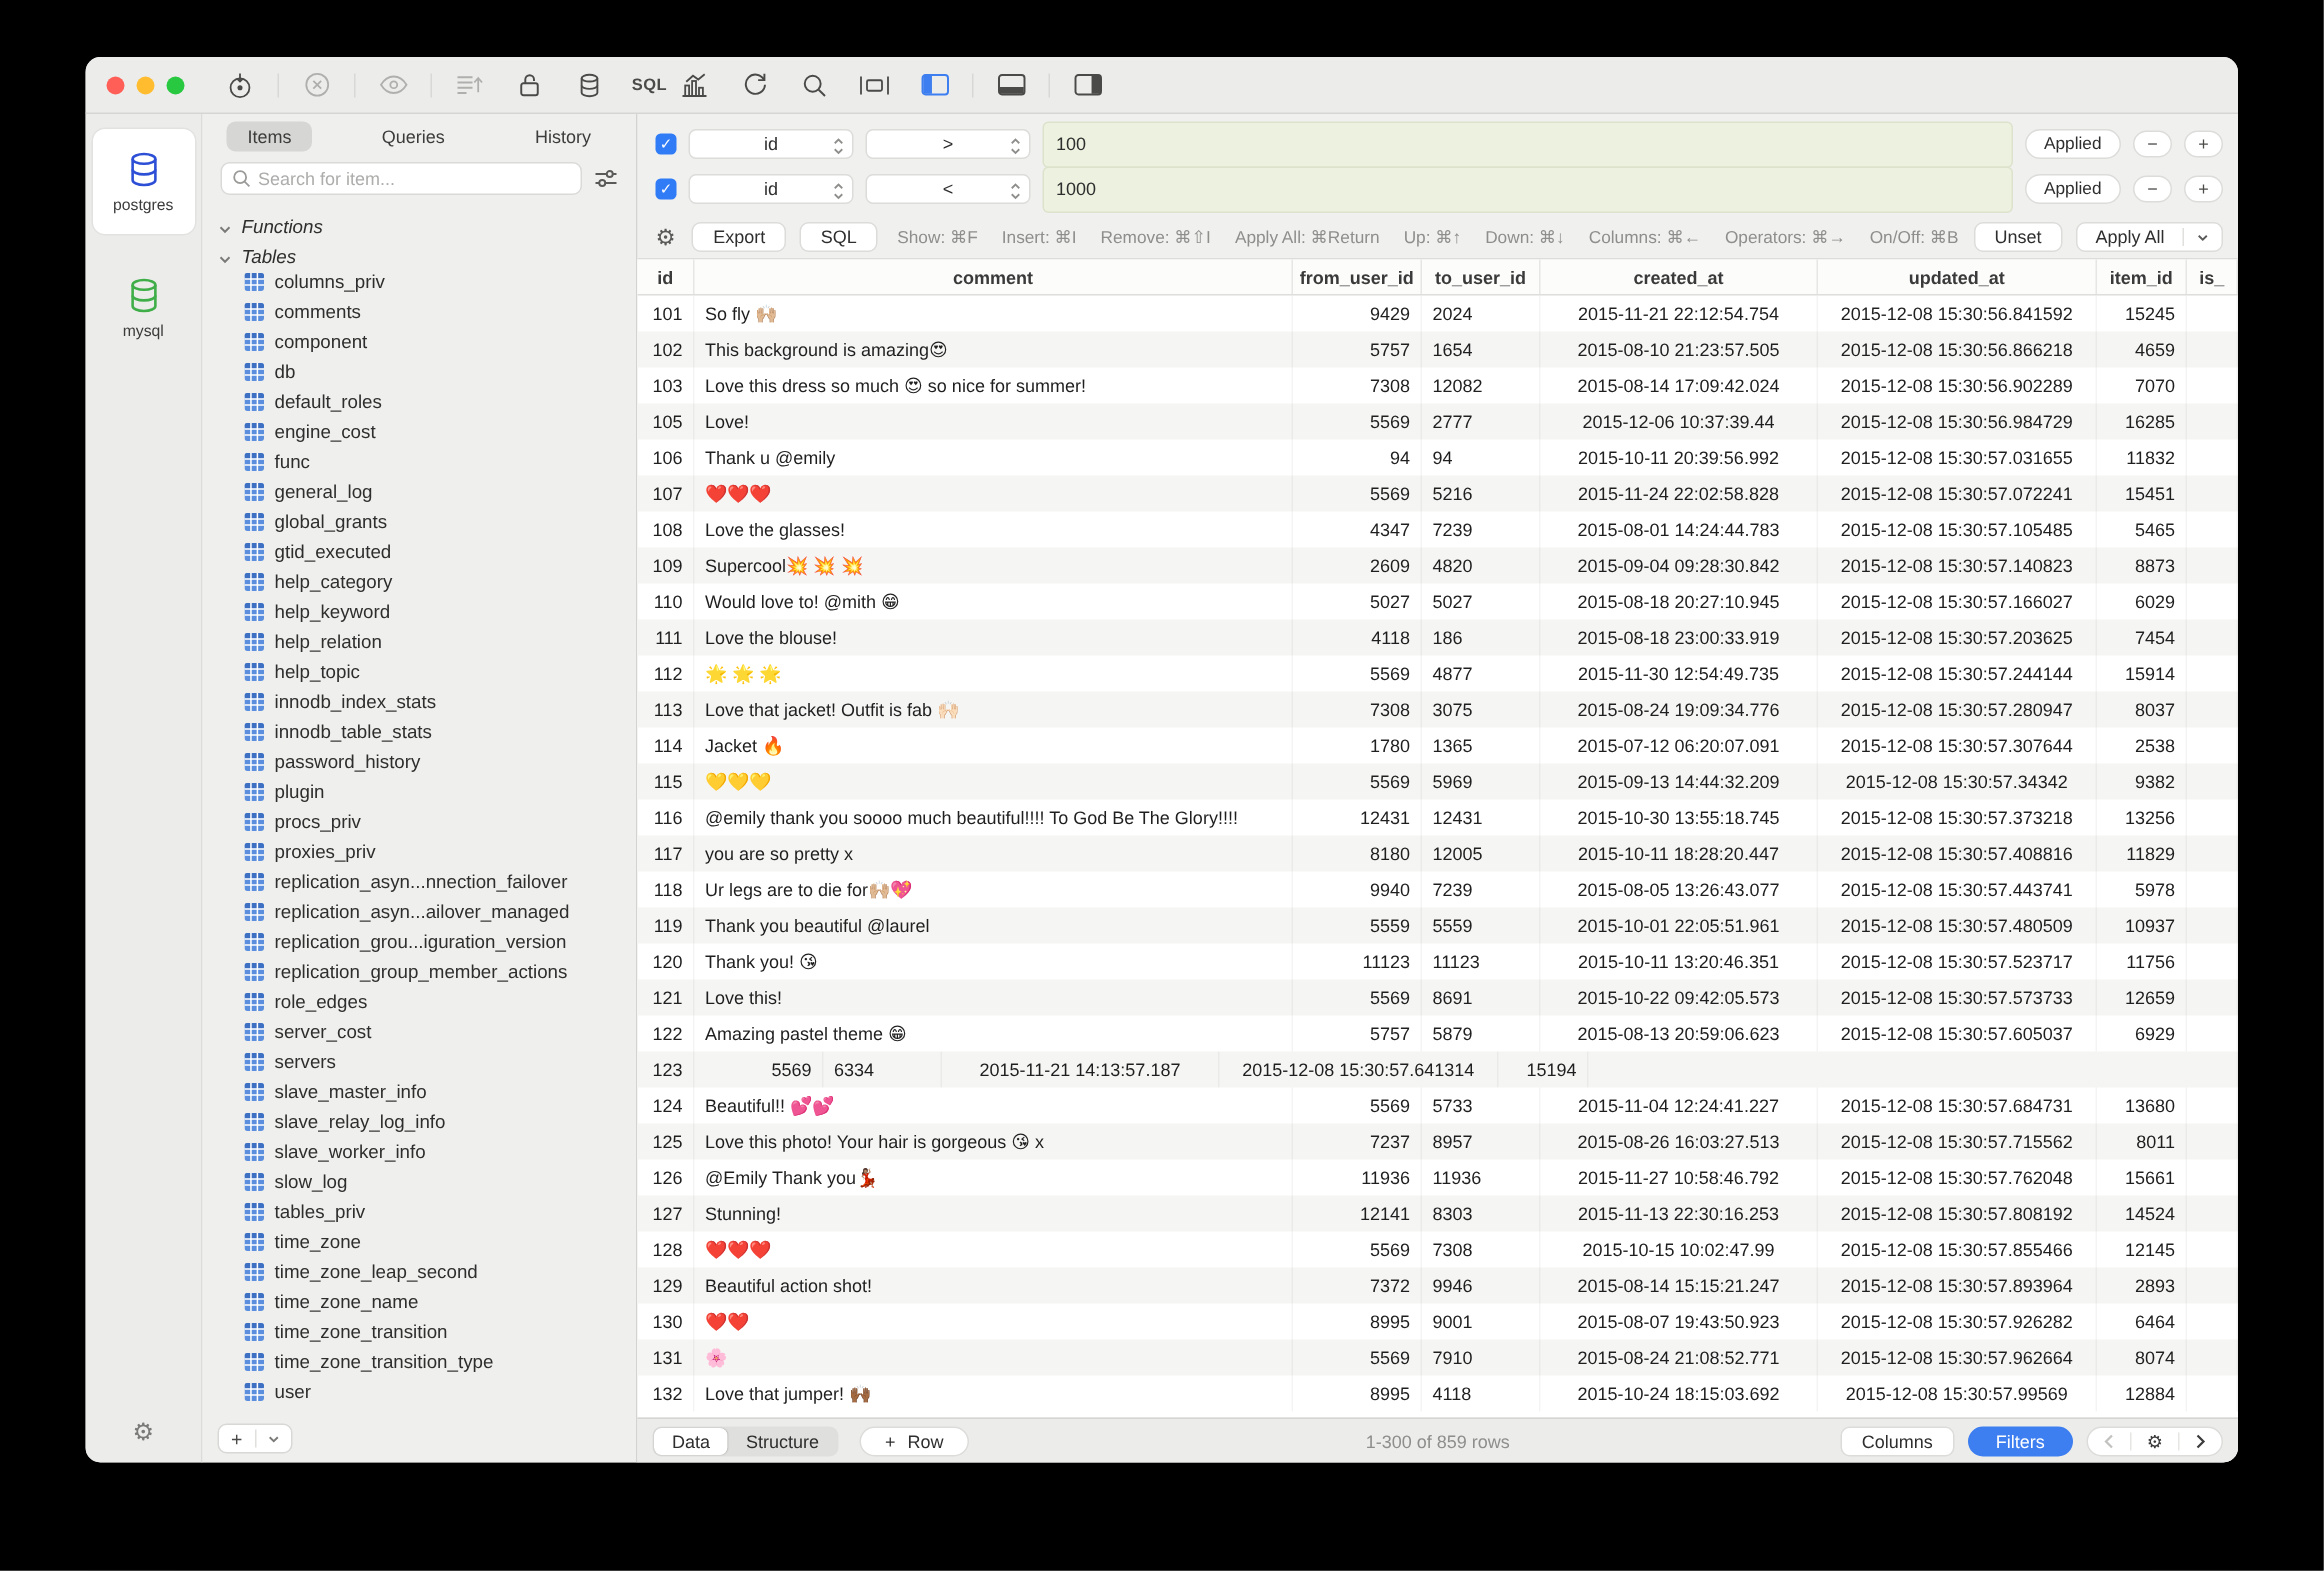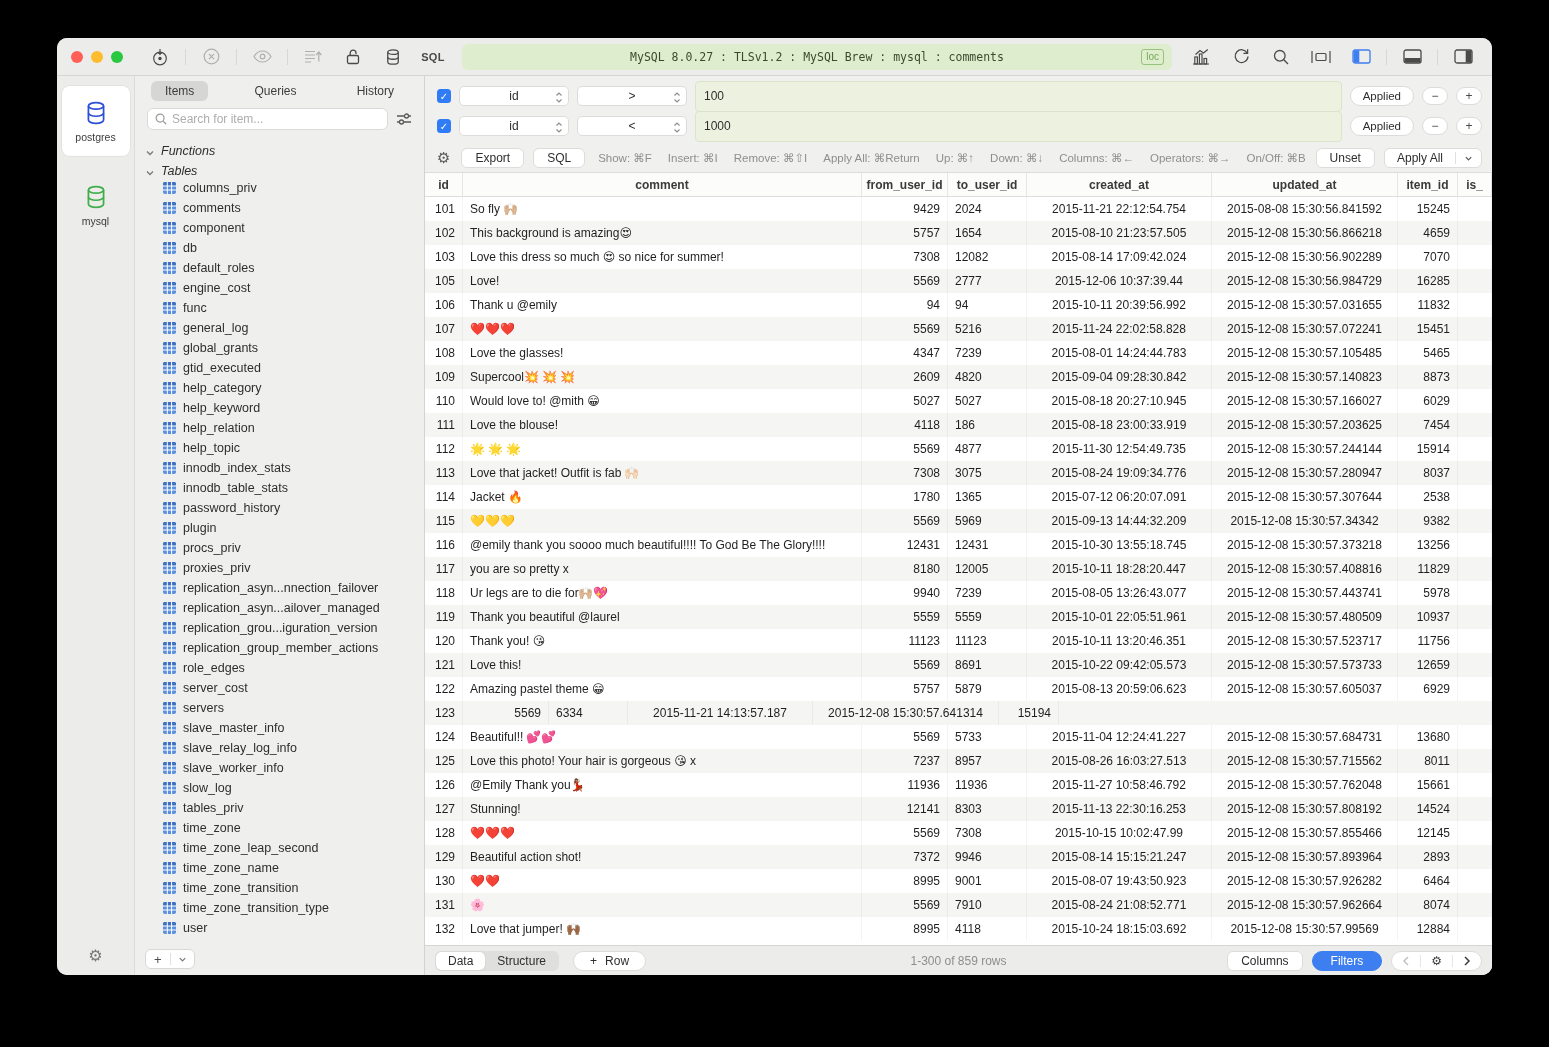--- a/index.html
+++ b/index.html
@@ -141,24 +141,20 @@
         <svg width="18" height="18" viewBox="0 0 24 24" fill="none" stroke="#4A4A48" stroke-width="1.7">
             <ellipse cx="12" cy="5.5" rx="7" ry="3"></ellipse>
             <path d="M5 5.5 V18.5 C5 20.2 8.1 21.5 12 21.5 C15.9 21.5 19 20.2 19 18.5 V5.5"></path>
             <path d="M5 12 C5 13.7 8.1 15 12 15 C15.9 15 19 13.7 19 12"></path>
           </svg>
       </div>
       <div class="tb-btn">
         <span class="sql-label">SQL</span>
       </div>
     </div>
-    <div class="title-pill">
-      <span class="title-text">MySQL 8.0.27 : TLSv1.2 : MySQL Brew : mysql : comments</span>
-      <span class="loc-badge">loc</span>
-    </div>
     <div class="tb-icons">
       <div class="tb-btn">
         <svg width="18" height="17" viewBox="0 0 18 17" fill="none" stroke="#4A4A48" stroke-width="1.2">
             <path d="M1 16 H17"></path>
             <rect x="2.8" y="9" width="2.6" height="7"></rect>
             <rect x="7.4" y="6" width="2.6" height="10"></rect>
             <rect x="12" y="10.5" width="2.6" height="5.5"></rect>
             <path d="M3.5 6.5 L8 2.5 L11.5 5 L15.8 1.5"></path>
           </svg>
       </div>
@@ -841,21 +837,21 @@
             <div class="hcell" style="width: 60px; flex: 0 0 60px;">item_id</div>
             <div class="hcell" style="width: 34px; flex: 1 1 0%;">is_</div>
           </div>
         <div class="grid-body" id="grid-body">
             <div class="grow">
               <div class="gcell al-r" style="flex: 0 0 38px;">101</div>
               <div class="gcell al-l" style="flex: 0 0 399px;">So fly 🙌🏼</div>
               <div class="gcell al-r" style="flex: 0 0 86px;">9429</div>
               <div class="gcell al-l" style="flex: 0 0 79px;">2024</div>
               <div class="gcell al-c" style="flex: 0 0 185px;">2015-11-21 22:12:54.754</div>
-              <div class="gcell al-c" style="flex: 0 0 186px;">2015-08-08 15:30:56.841592</div>
+              <div class="gcell al-c" style="flex: 0 0 186px;">2015-12-08 15:30:56.841592</div>
               <div class="gcell al-r" style="flex: 0 0 60px;">15245</div>
               <div class="gcell al-l" style="flex: 1 1 0%;"></div>
             </div>
             <div class="grow stripe">
               <div class="gcell al-r" style="flex: 0 0 38px;">102</div>
               <div class="gcell al-l" style="flex: 0 0 399px;">This background is amazing😍</div>
               <div class="gcell al-r" style="flex: 0 0 86px;">5757</div>
               <div class="gcell al-l" style="flex: 0 0 79px;">1654</div>
               <div class="gcell al-c" style="flex: 0 0 185px;">2015-08-10 21:23:57.505</div>
               <div class="gcell al-c" style="flex: 0 0 186px;">2015-12-08 15:30:56.866218</div>

